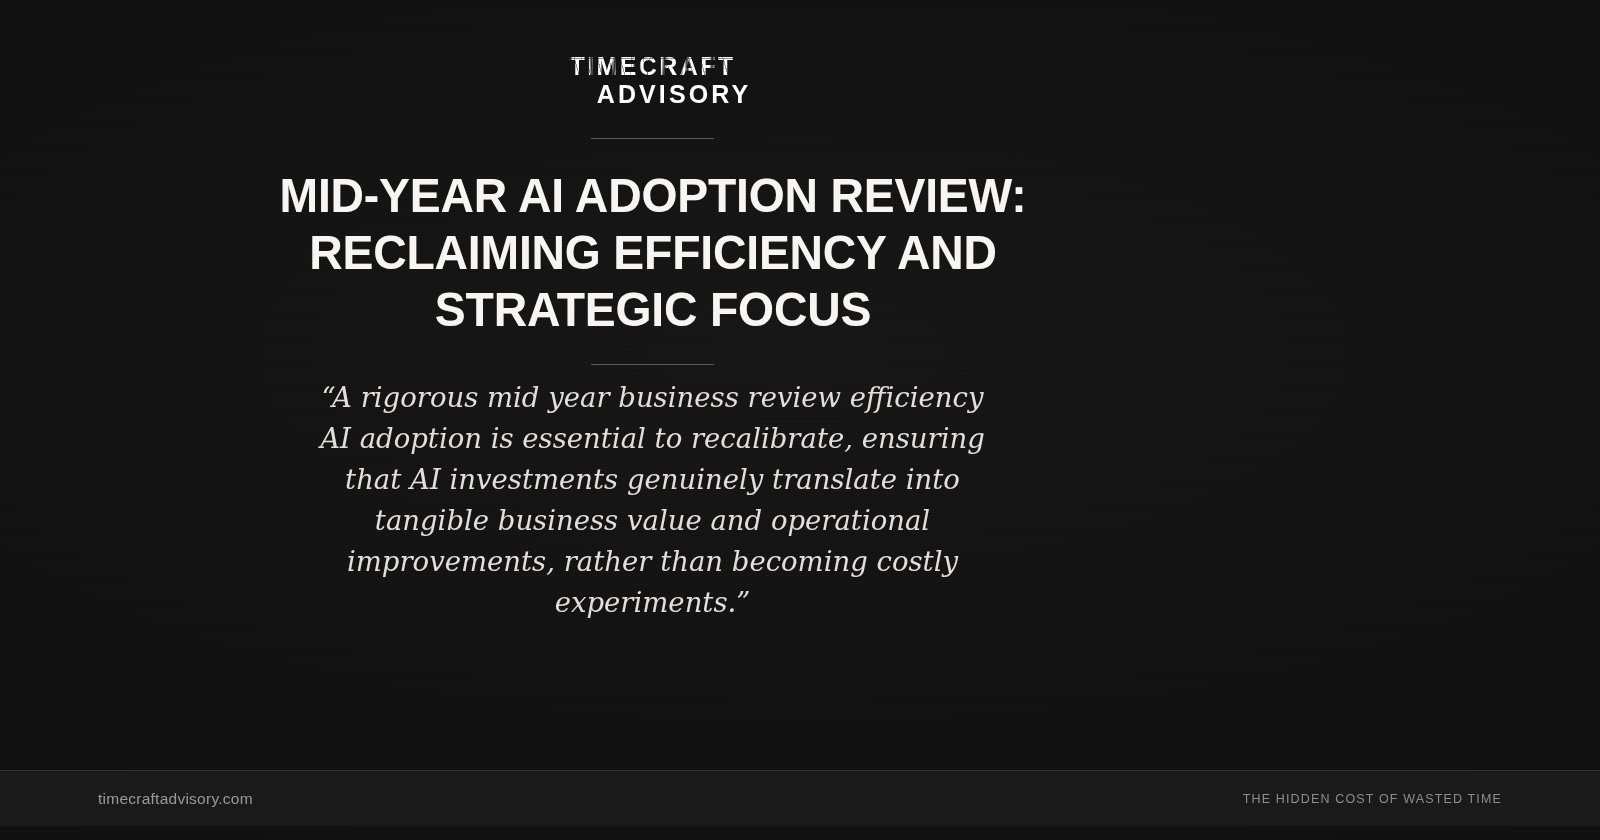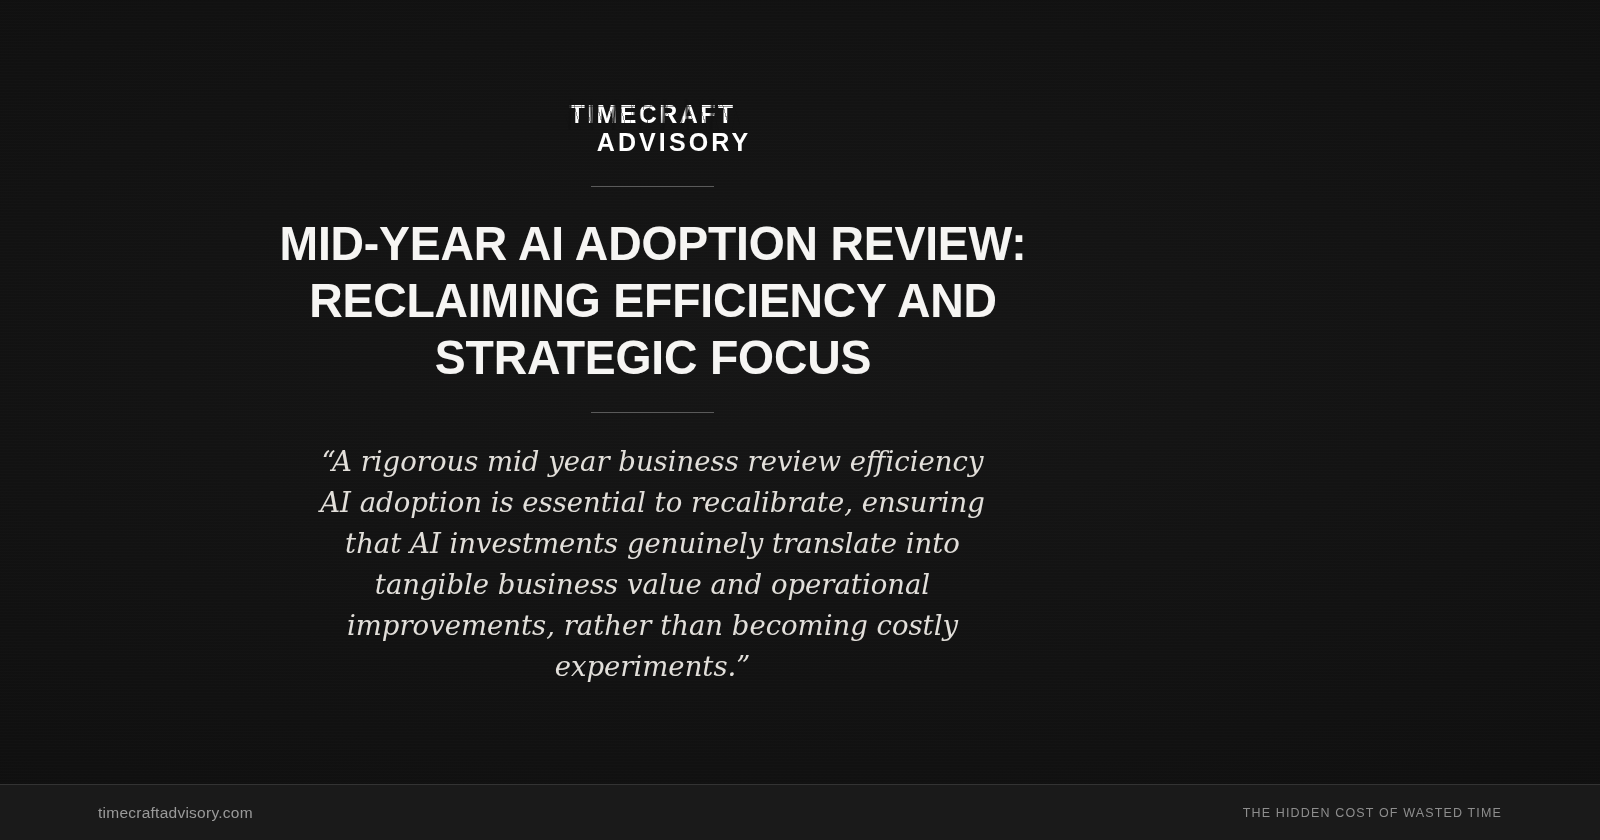--- a/index.html
+++ b/index.html
@@ -41,21 +41,21 @@
   
   .content {
     position: absolute;
     left: 0;
     top: 0;
     width: 1305px;
     height: 776px;
     display: flex;
     flex-direction: column;
     align-items: center;
-    padding-top: 102px;
+    padding-top: 54px;
   }
 
   
   .logo-lockup {
     display: flex;
     flex-direction: column;
     align-items: center;
     user-select: none;
   }
 
@@ -122,36 +122,36 @@
     font-weight: 700;
     line-height: 57px;
     letter-spacing: -0.2px;
     text-transform: uppercase;
     transform: scaleX(0.965);
     text-shadow: 0 0 1px rgba(255,255,255,.18);
   }
 
   
   .quote {
-    margin-top: 28px;
+    margin-top: 12px;
     width: 690px;
     text-align: center;
     font-family: "DejaVu Serif", "Liberation Serif", serif;
     font-style: italic;
     font-weight: 400;
     font-size: 27.5px;
     line-height: 41px;
     color: #e2dfda;
   }
 
   
   .footer {
     position: absolute;
     left: 0;
-    bottom: 0;
+    bottom: 14px;
     width: 1600px;
     height: 56px;
     background: #1a1a1a;
     border-top: 1px solid #333333;
     display: flex;
     align-items: center;
     justify-content: space-between;
     padding: 0 98px 0 98px;
   }
 

